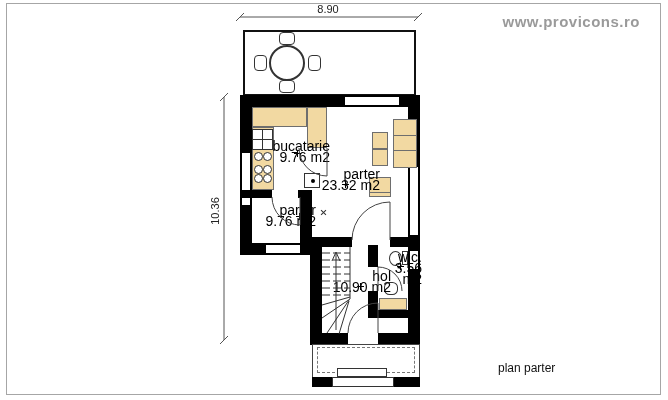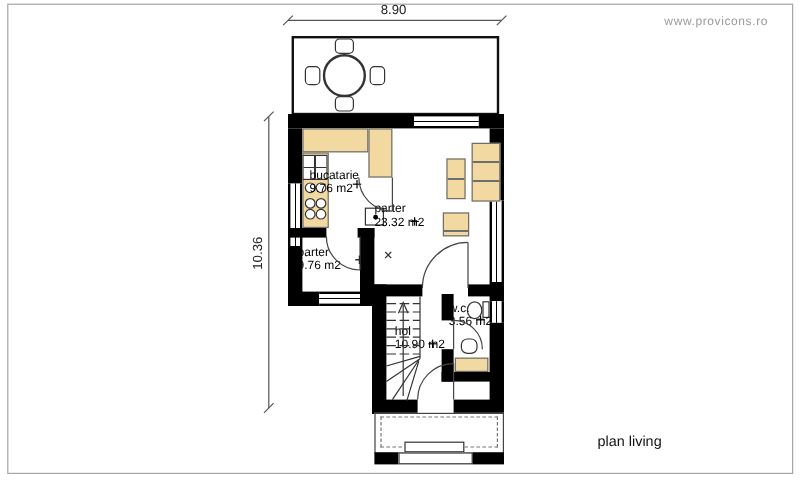--- a/index.html
+++ b/index.html
@@ -2,22 +2,22 @@
 <html><head>
 <meta charset="utf-8">
 <style>
   html,body { margin:0; padding:0; background:#fff; }
   .canvas {
     position:relative; width:668px; height:400px; background:#ffffff;
     font-family:"Liberation Sans", sans-serif; overflow:hidden;
   }
   .frame { position:absolute; left:6px; top:3px; width:653px; height:390px;
            border:1px solid #a6a6a6; }
-  .watermark { position:absolute; right:28px; top:13px; font-size:10px;
-               letter-spacing:0.5px; color:#9a9a9a; }
+  .watermark { position:absolute; right:28px; top:13px; font-size:15px;
+               letter-spacing:0.5px; color:#9a9a9a;font-weight:bold; }
   .plan-title { position:absolute; left:498px; top:361px; font-size:12px; color:#111; }
 
   .abs { position:absolute; box-sizing:border-box; }
   .wall { position:absolute; background:#000; }
   .window-h { position:absolute; box-sizing:border-box; background:
       linear-gradient(to bottom, #fff 0 44%, #000 44% 56%, #fff 56%);
       border-top:2px solid #000; border-bottom:2px solid #000; }
   .window-v { position:absolute; box-sizing:border-box; background:
       linear-gradient(to right, #fff 0 44%, #000 44% 56%, #fff 56%);
       border-left:2px solid #000; border-right:2px solid #000; }
@@ -30,34 +30,34 @@
   .sofa-lines { background-image:
       linear-gradient(to bottom, transparent 0 31%, #6e6e6e 31% 34%, transparent 34% 64%, #6e6e6e 64% 67%, transparent 67%); }
   .chair-lines { background-image:
       linear-gradient(to bottom, transparent 0 48%, #6e6e6e 48% 54%, transparent 54%); }
   .table-lines { background-image:
       linear-gradient(to bottom, transparent 0 78%, #6e6e6e 78% 84%, transparent 84%); }
   .cross { position:absolute; width:7px; height:7px; background:
       linear-gradient(#000,#000) center/7px 1px no-repeat,
       linear-gradient(#000,#000) center/1px 7px no-repeat; }
   .xmark { transform:rotate(45deg); opacity:.8; }
-  .room-label { position:absolute; text-align:left; font-size:10px; line-height:11px; color:#000; }
+  .room-label { position:absolute; text-align:right; font-size:14px; line-height:11px; color:#000; }
   .terrace { position:absolute; box-sizing:border-box; border:2px solid #111; background:#fff; }
   .dashedbox { position:absolute; box-sizing:border-box; border:1px dashed #777; }
   svg.overlay { position:absolute; left:0; top:0; pointer-events:none; }
 </style>
 </head>
 <body>
 
 <div class="canvas">
 
   <div class="frame"></div>
 
   <div class="watermark">www.provicons.ro</div>
-  <div class="plan-title">plan living</div>
+  <div class="plan-title">plan parter</div>
 
   <div class="abs" style="left:300px;top:3px;width:56px;text-align:center;font-size:11px;color:#222;">8.90</div>
   <div class="abs" style="left:192px;top:205px;width:46px;text-align:center;font-size:11px;color:#222;transform:rotate(-90deg);">10.36</div>
 
   <div class="terrace" style="left:243px;top:30px;width:173px;height:66px;"></div>
   <div class="outline circle" style="left:269px;top:45px;width:36px;height:36px;border-width:2px;"></div>
   <div class="outline" style="left:279px;top:32px;width:16px;height:13px;border-radius:4px;"></div>
   <div class="outline" style="left:279px;top:80px;width:16px;height:13px;border-radius:4px;"></div>
   <div class="outline" style="left:254px;top:55px;width:13px;height:16px;border-radius:4px;"></div>
   <div class="outline" style="left:308px;top:55px;width:13px;height:16px;border-radius:4px;"></div>

